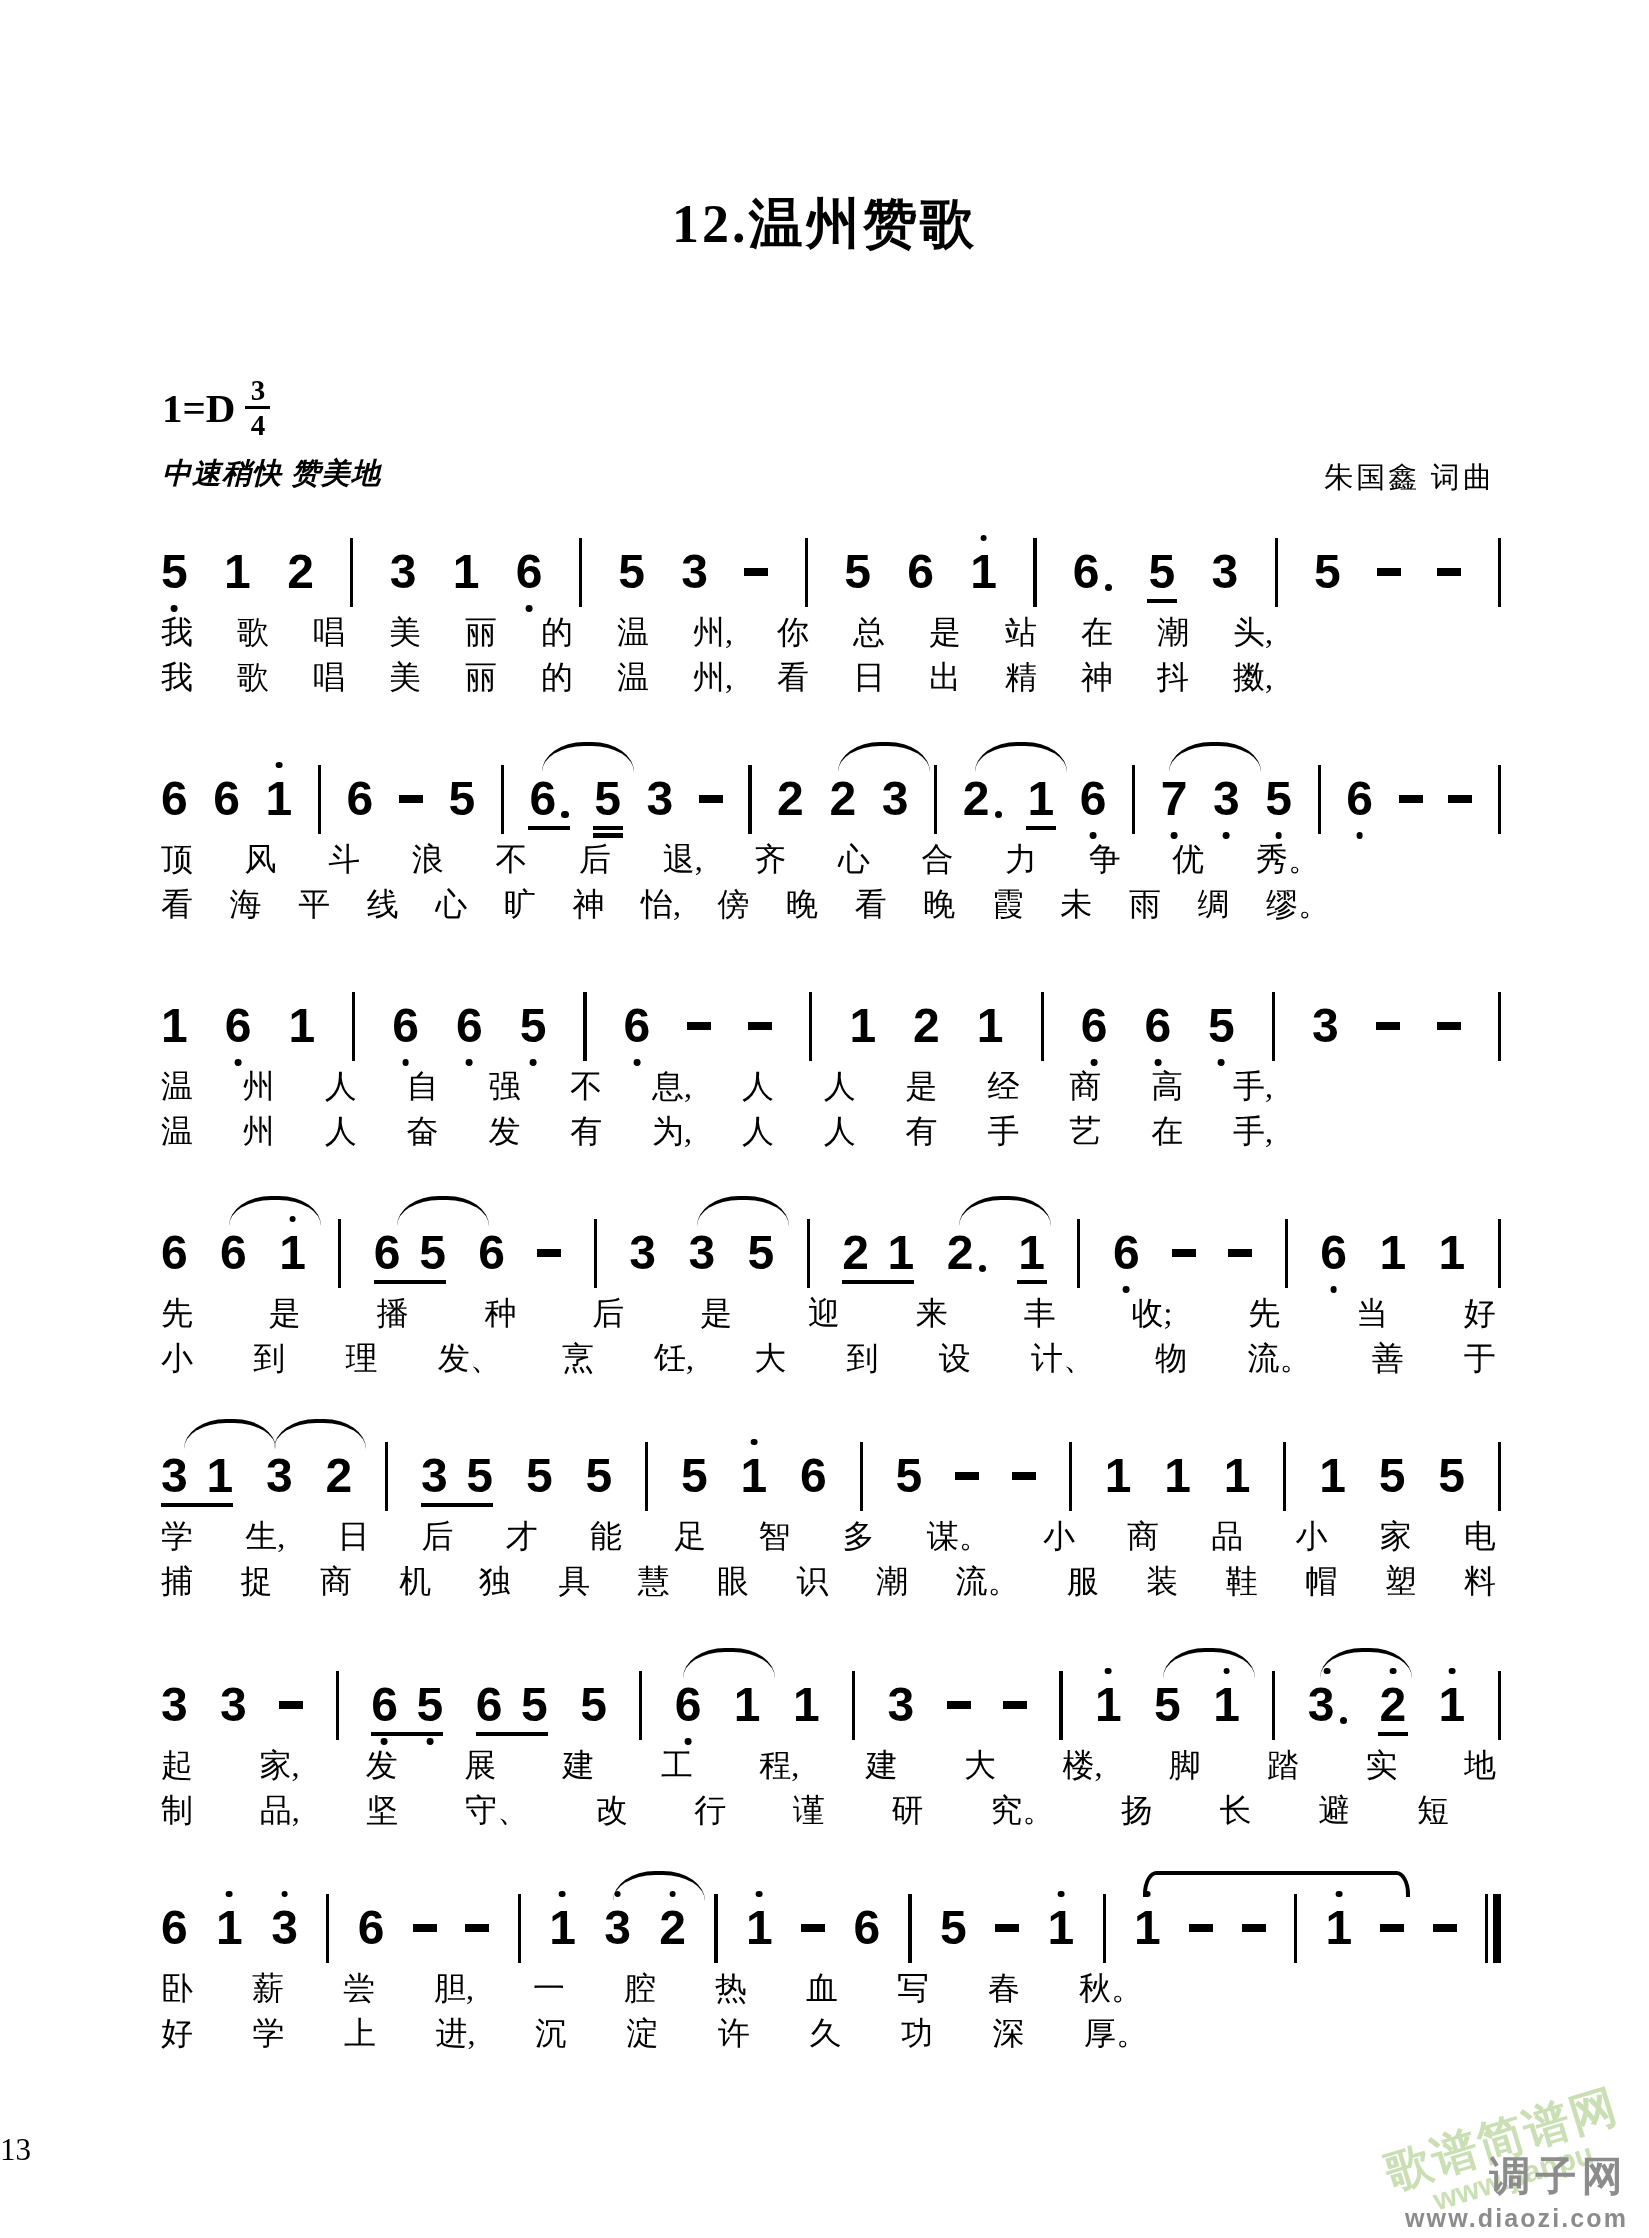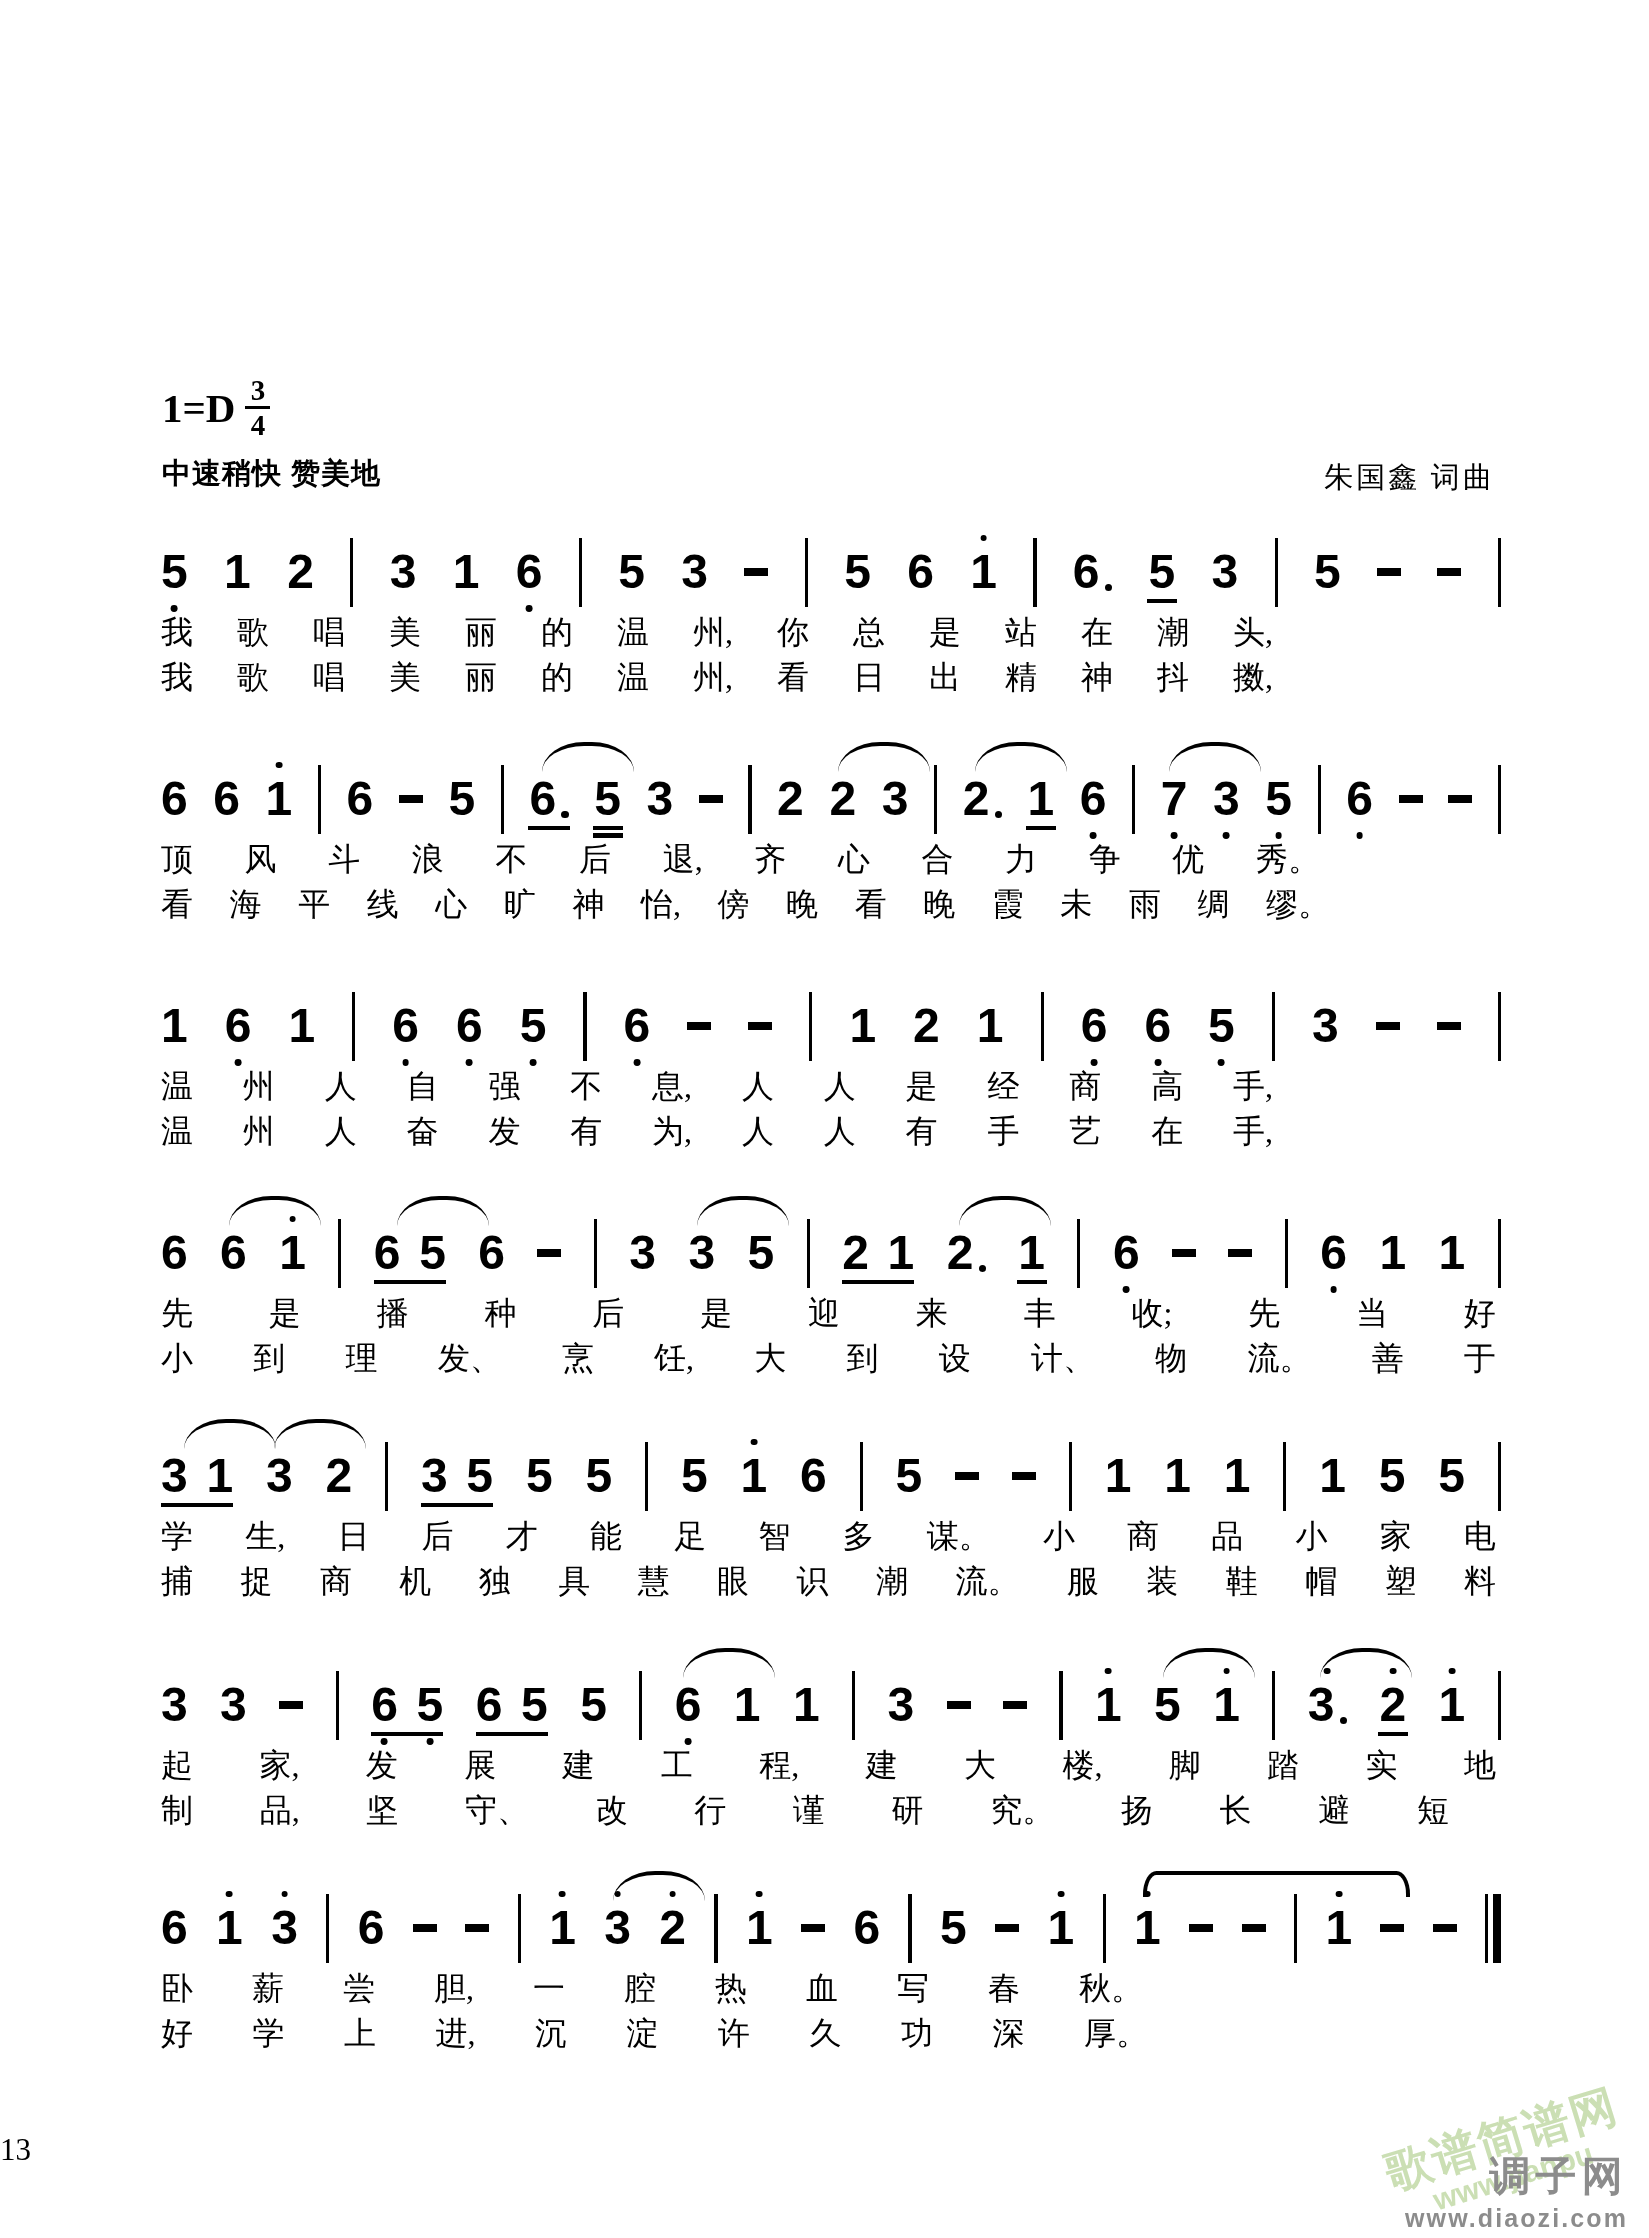--- a/index.html
+++ b/index.html
@@ -7,21 +7,21 @@
         font-family:"Liberation Serif", serif;color:#000;}
   .title{position:absolute;top:188px;left:0;width:100%;text-align:center;
          font-size:54px;font-weight:bold;letter-spacing:3.1px;}
   .keysig{position:absolute;left:162px;top:375px;display:flex;align-items:center;gap:10px;}
   .key{font-size:41px;font-weight:bold;font-family:"Liberation Serif",serif;}
   .frac{display:inline-flex;flex-direction:column;align-items:center;font-weight:bold;
         font-size:29px;line-height:1.05;}
   .frac .num{border-bottom:3.1px solid #000;padding:0 5.2px 1px 5.2px;}
   .frac .den{padding-top:1px;}
   .tempo{position:absolute;left:162px;top:454px;font-size:29px;font-weight:bold;
-         font-family:"Liberation Sans",sans-serif;letter-spacing:1px;}
+         font-family:"Liberation Sans",sans-serif;letter-spacing:1px;font-style:italic;}
   .composer{position:absolute;right:154px;top:458px;font-size:29px;letter-spacing:3.1px;}
   .score{position:absolute;left:0;top:0;width:100%;height:100%;}
   .system{position:absolute;left:161px;width:1340px;}
   .system:nth-child(1){top:533px}
   .system:nth-child(2){top:760px}
   .system:nth-child(3){top:987px}
   .system:nth-child(4){top:1214px}
   .system:nth-child(5){top:1437px}
   .system:nth-child(6){top:1666px}
   .system:nth-child(7){top:1889px}
@@ -56,20 +56,21 @@
   .wm-green .wm-site{font-size:46px;font-weight:bold;font-family:"Liberation Sans",sans-serif;letter-spacing:2.1px;}
   .wm-green .wm-url{font-size:30px;font-weight:bold;font-family:"Liberation Sans",sans-serif;}
   .wm-gray{position:absolute;right:21px;bottom:6.2px;text-align:right;z-index:2;}
   .wm-gray .wm-partner{font-size:41px;font-weight:bold;font-family:"Liberation Sans",sans-serif;letter-spacing:5.2px;}
   .wm-gray .wm-purl{font-size:25px;font-weight:bold;font-family:"Liberation Sans",sans-serif;letter-spacing:2.1px;}
 </style>
 </head>
 <body>
 
 <div class="page">
+  <div class="title">12.温州赞歌</div>
 
   <div class="keysig">
     <span class="key">1=D</span>
     <span class="frac">
       <span class="num">3</span>
       <span class="den">4</span>
     </span>
   </div>
 
   <div class="tempo">中速稍快 赞美地</div>

